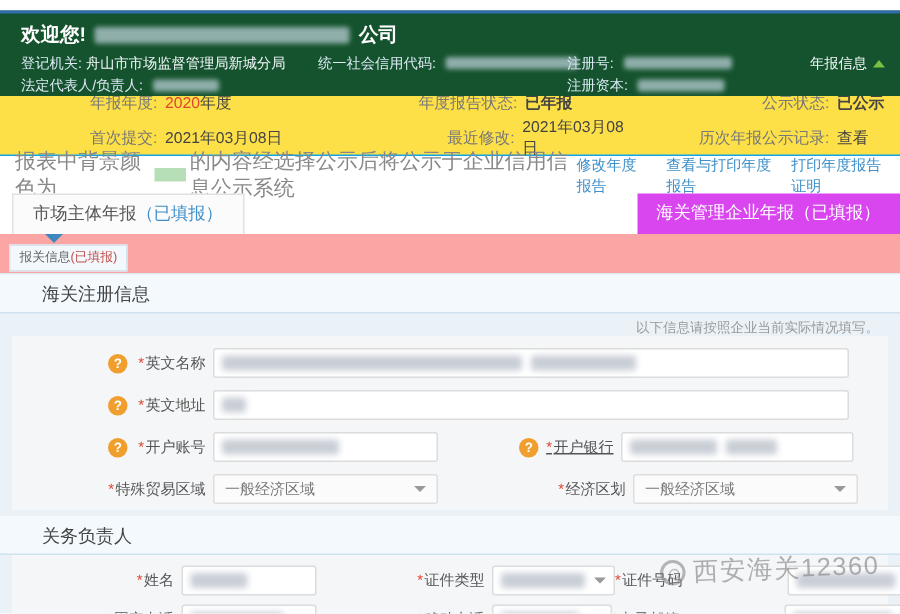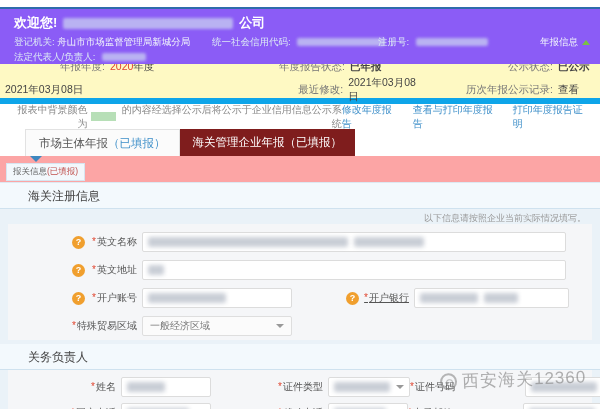--- a/index.html
+++ b/index.html
@@ -4,57 +4,57 @@
 <style>
   * { box-sizing: border-box; margin: 0; padding: 0; }
   html,body { width:600px; height:409px; }
   body {
     font-family: "Liberation Sans", "DejaVu Sans", sans-serif;
     background:#fff; overflow:hidden; position:relative; font-size:11px; color:#555;
   }
   .topstrip { height:7px; background:#ffffff; }
 
   
-  .bluebar { height:57px; background:#8b5cf6; border-top:2px solid #2e6cab; position:relative; color:#eaf2fa; }
+  .bluebar { height:57px; background:#14532d; border-top:2px solid #2e6cab; position:relative; color:#eaf2fa; }
   .welcome-row { position:absolute; left:14px; top:5px; font-size:13px; font-weight:bold; color:#fff; display:flex; align-items:center; gap:6px; }
   .pill { display:inline-block; background:rgba(210,225,240,.65); border-radius:2px; filter:blur(1.6px); }
   .pill.co { width:170px; height:11px; }
   .pill.sm { height:8px; vertical-align:middle; margin-left:4px; }
   .hitem { position:absolute; font-size:9.5px; white-space:nowrap; }
   .hlbl { color:#dce9f5; }
   .hval { color:#f3f8fc; }
   .r2 { top:27px; } .r3 { top:42px; }
   .c1 { left:14px; } .c2 { left:212px; } .c3 { left:378px; }
   .annual { position:absolute; right:10px; top:27px; font-size:9.5px; color:#f3f8fc; cursor:pointer; display:flex; align-items:center; gap:4px; }
   .caret-up { width:0; height:0; border-left:4px solid transparent; border-right:4px solid transparent; border-bottom:5px solid #7ac143; display:inline-block; }
 
   
-  .statusband { height:40px; background:#fef9c3; border-bottom:6px solid #0ea5e9; padding:4px 0 3px; display:flex; flex-direction:column; justify-content:center; gap:2px; }
+  .statusband { height:40px; background:#fde047; border-bottom:1px solid #0ea5e9; padding:4px 0 3px; display:flex; flex-direction:column; justify-content:center; gap:2px; }
   .srow { display:flex; font-size:10.5px; }
   .scell { display:flex; align-items:center; }
   .scell .lbl { text-align:right; color:#777; }
   .scell .val { margin-left:5px; color:#444; }
   .w1 { width:235px; } .w1 .lbl { width:105px; }
   .w2 { width:190px; } .w2 .lbl { width:110px; }
   .w3 { flex:1; }     .w3 .lbl { width:128px; }
   .bold { font-weight:bold; color:#333; }
   .red { color:#e0452f; }
   .linkblue { color:#3e8fc9; cursor:pointer; }
 
   
   .noteband { height:25px; background:#fff; display:flex; align-items:center; justify-content:space-between; padding:0 10px; }
-  .notetext { font-size:10px; color:#888; display:flex; align-items:center;text-align:right; }
+  .notetext { font-size:14px; color:#888; display:flex; align-items:center; }
   .swatch { width:26px; height:9px; background:#b7dfb7; display:inline-block; margin:0 3px; }
   .notelinks { font-size:10px; display:flex; gap:13px; }
 
   
-  .tabs { display:flex; background:#fff; padding-left:25px; align-items:flex-end; }
+  .tabs { display:flex; background:#fff; padding-left:8px; align-items:flex-end;justify-content:space-between; }
   .tab { height:27px; line-height:27px; padding:0 13px; font-size:11.5px; white-space:nowrap; cursor:pointer; }
   .tab.inactive { background:#fbfbfb; border:1px solid #e2e2e2; border-bottom:none; color:#555; }
-  .tab.active { background:#7f1d1d; color:#fff; }
+  .tab.active { background:#d946ef; color:#fff; }
   .tabstatus-blue { color:#3e8fc9; }
 
   
   .subrow { height:26px; background:#fca5a5; position:relative; }
   .pointer { position:absolute; left:30px; top:0; width:0; height:0; border-left:6px solid transparent; border-right:6px solid transparent; border-top:6px solid #3d87bf; }
   .chip { position:absolute; left:6px; top:7px; font-size:8.5px; padding:2px 6px 2px; background:#f3f8fc; border:1px solid #d7e5f0; color:#666; cursor:pointer; white-space:nowrap; }
   .chip .st { color:#c0504d; }
 
   
   .panel { background:#eaf2f8; height:227px; border-top:1px solid #dde9f2; position:relative; }
@@ -119,39 +119,44 @@
     </span>
     <span class="annual">
       <span>年报信息</span>
       <span class="caret-up"></span>
     </span>
 
     <span class="hitem r3 c1">
       <span class="hlbl">法定代表人/负责人:</span>
       <span class="pill sm" style="width:44px;"></span>
     </span>
+    <span class="hitem r3 c3">
+      <span class="hlbl">注册资本:</span>
+      <span class="pill sm" style="width:58px;"></span>
+    </span>
   </div>
 
   <div class="statusband">
     <div class="srow">
       <div class="scell w1">
         <span class="lbl">年报年度:</span>
         <span class="val"><span class="red">2020</span><span>年度</span></span>
       </div>
       <div class="scell w2">
         <span class="lbl">年度报告状态:</span>
         <span class="val bold">已年报</span>
       </div>
       <div class="scell w3">
         <span class="lbl">公示状态:</span>
         <span class="val bold">已公示</span>
       </div>
     </div>
     <div class="srow">
       <div class="scell w1">
+        <span class="lbl">首次提交:</span>
         <span class="val">2021年03月08日</span>
       </div>
       <div class="scell w2">
         <span class="lbl">最近修改:</span>
         <span class="val">2021年03月08日</span>
       </div>
       <div class="scell w3">
         <span class="lbl">历次年报公示记录:</span>
         <span class="val linkblue">查看</span>
       </div>
@@ -223,20 +228,27 @@
             <span class="rbar" style="width:34px;"></span>
           </span>
         </span>
       </div>
       <div class="frow">
         <span class="flblw"><span class="req">*</span><span>特殊贸易区域</span></span>
         <span class="select sel1">
           <span>一般经济区域</span>
           <span class="chev"></span>
         </span>
+        <span class="g2s">
+          <span class="flbl2"><span class="req">*</span><span>经济区划</span></span>
+          <span class="select sel2">
+            <span>一般经济区域</span>
+            <span class="chev"></span>
+          </span>
+        </span>
       </div>
     </div>
 
     <div class="sec2gap"></div>
     <div class="secband">
       <span>关务负责人</span>
     </div>
 
     <div class="formcard">
       <div class="prow">

